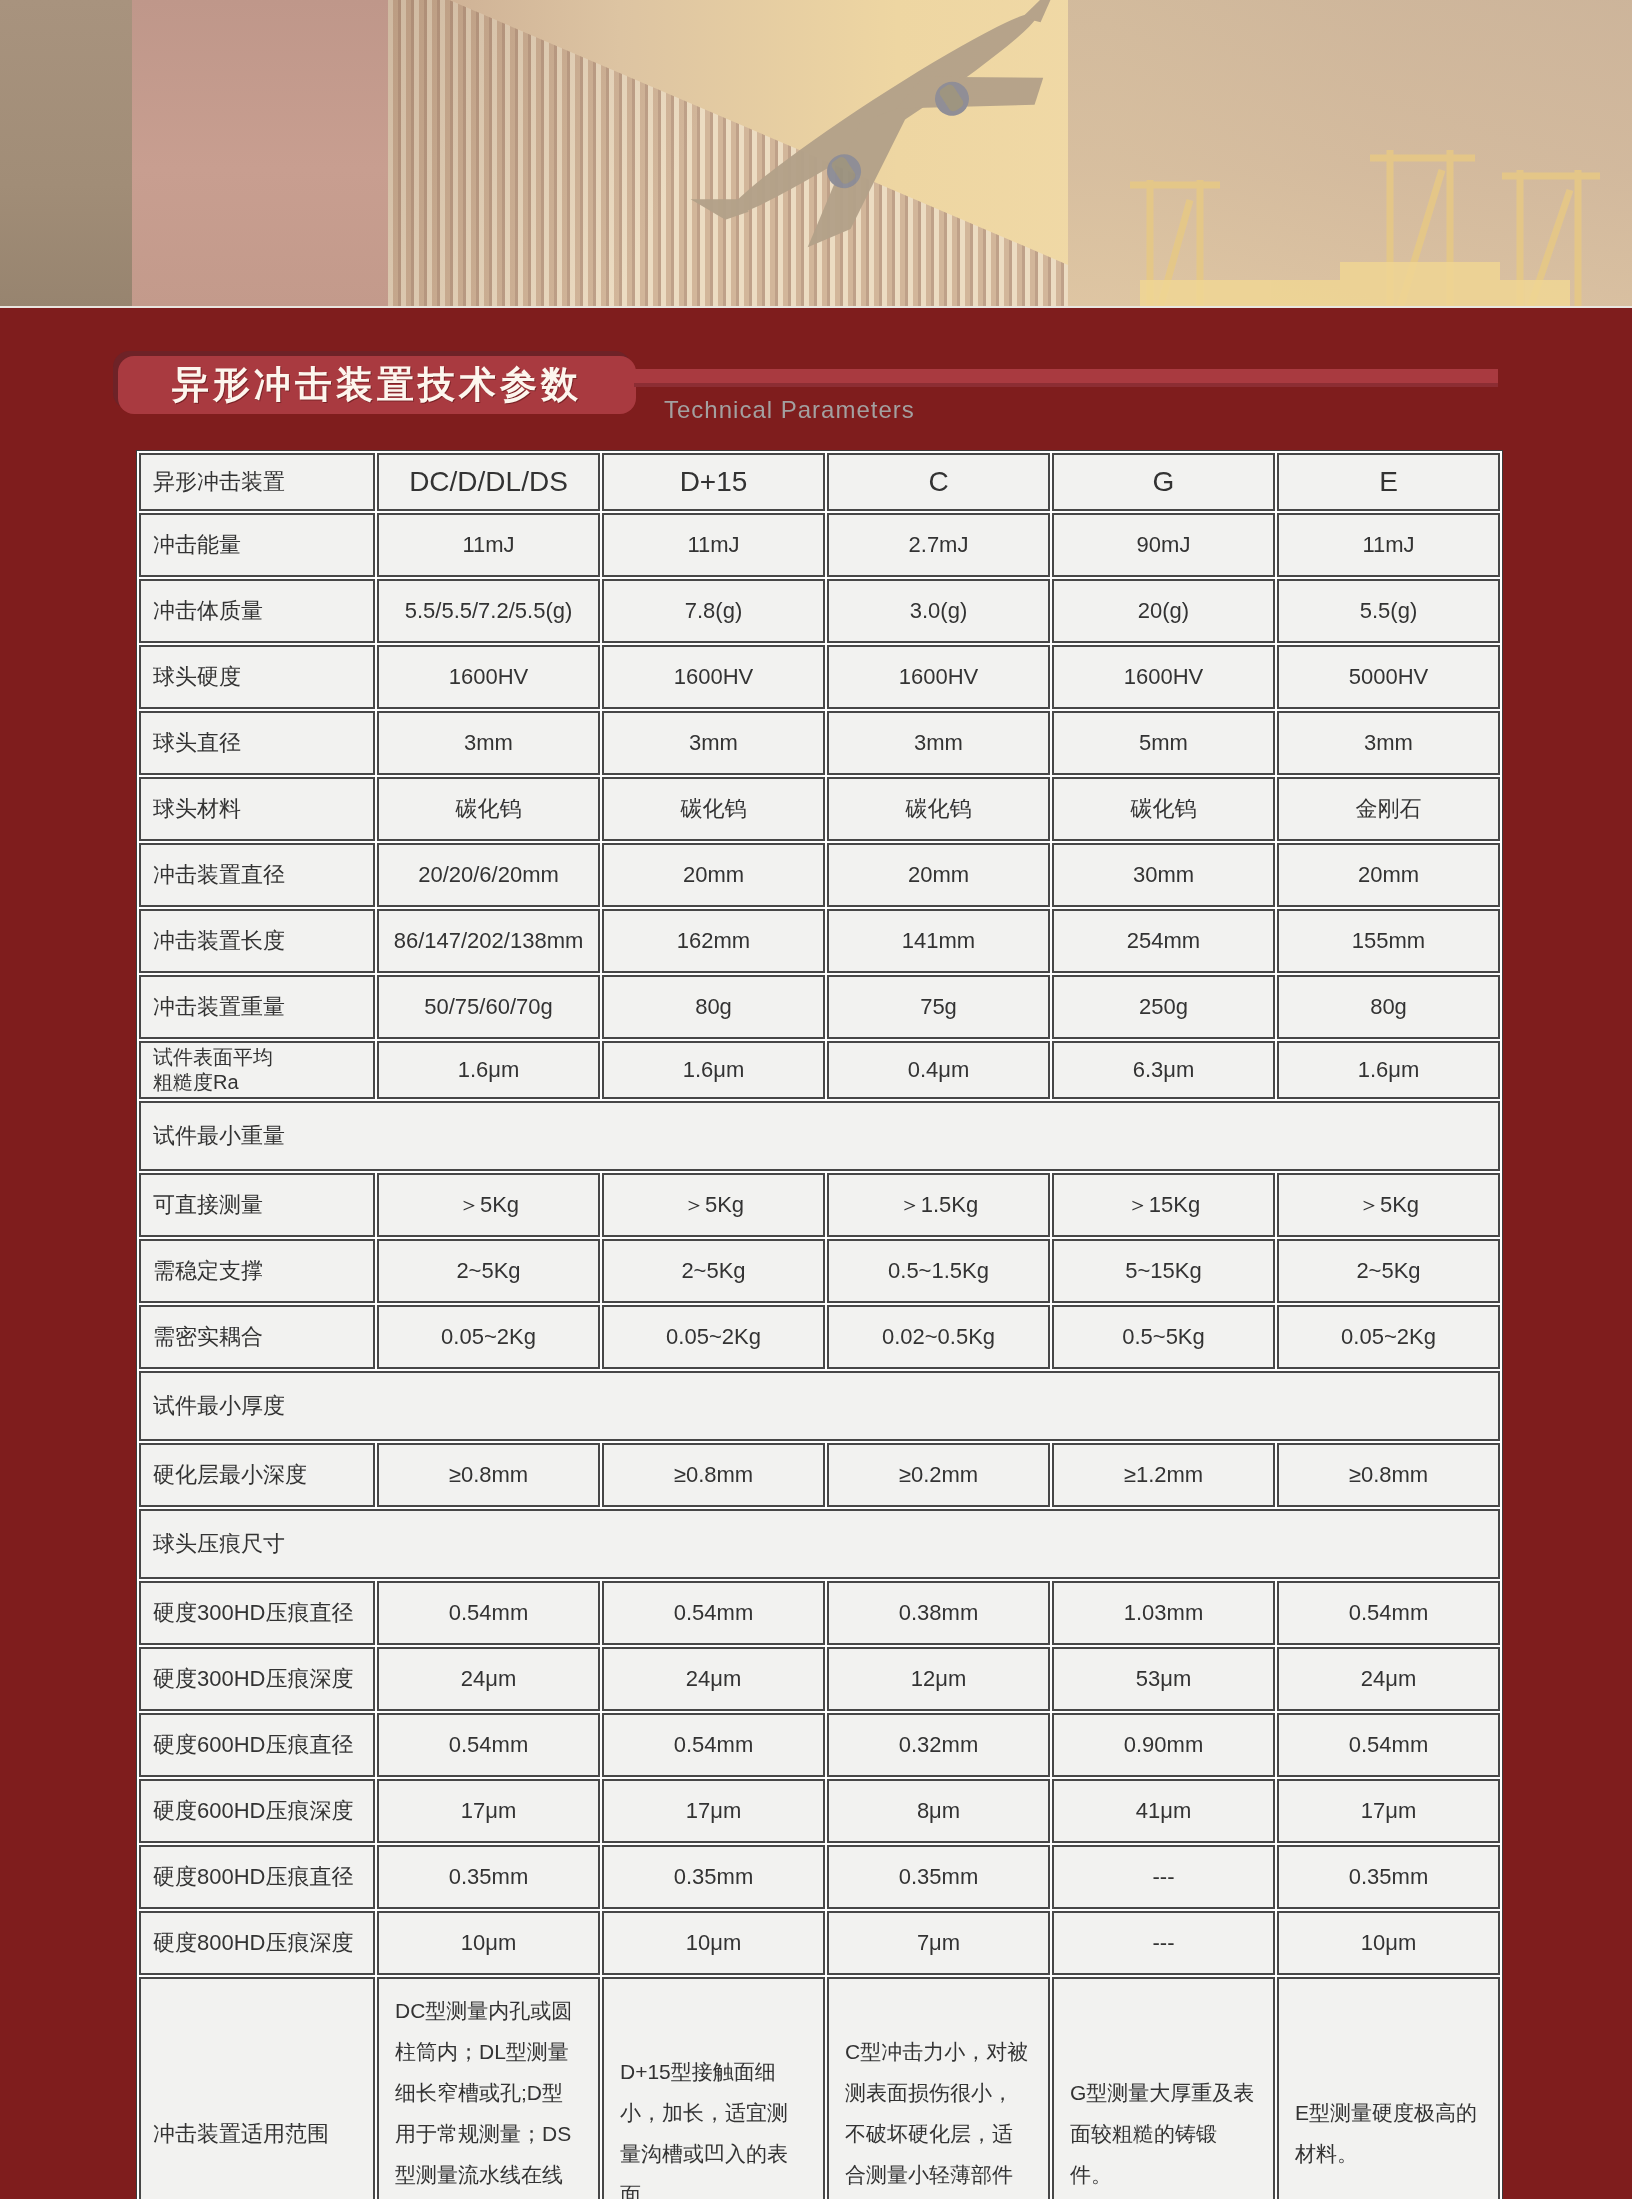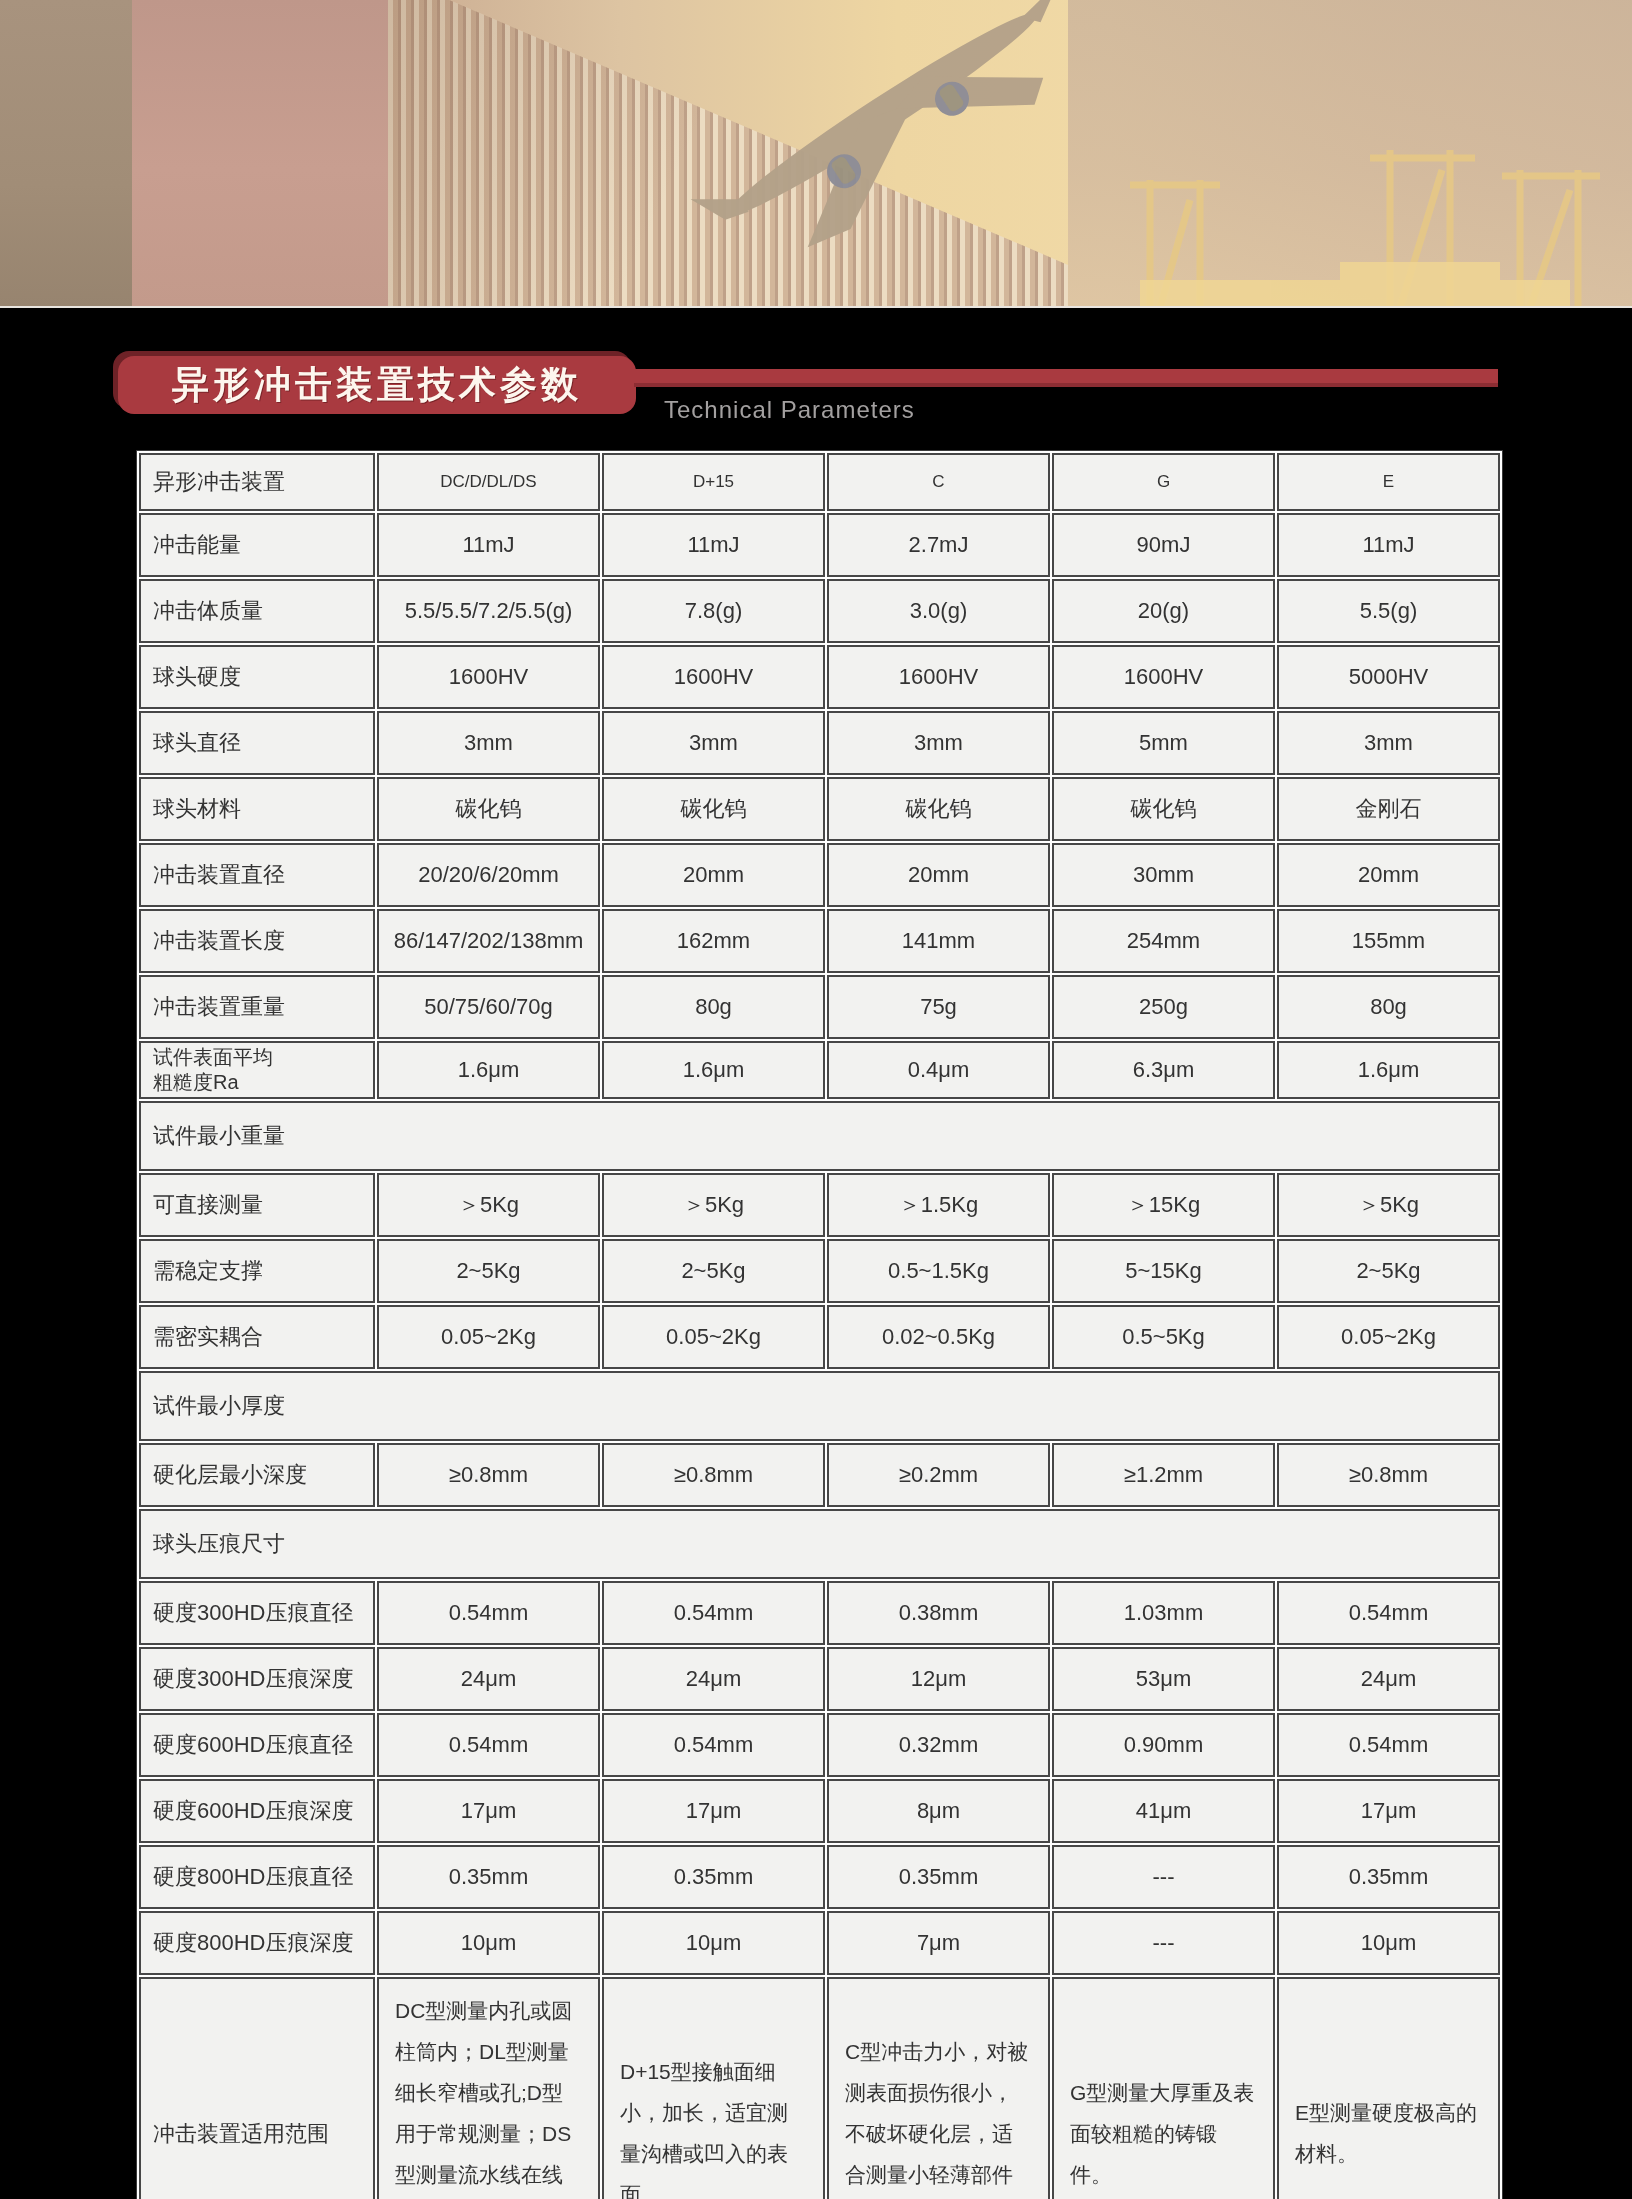--- a/index.html
+++ b/index.html
@@ -1,16 +1,16 @@
 <!DOCTYPE html>
 <html><head>
 <meta charset="utf-8">
 <style>
   html,body{margin:0;padding:0;background:#ffffff;}
-  .page{position:relative;width:1632px;height:2199px;background:#000000;overflow:hidden;
+  .page{position:relative;width:1632px;height:2199px;background:#7f1d1d;overflow:hidden;
         font-family:"Liberation Sans","DejaVu Sans",sans-serif;color:#333;}
 
   
   .photo{position:absolute;left:0;top:0;width:1632px;height:308px;overflow:hidden;
          background:linear-gradient(90deg,#a6917c 0%,#b89c86 9%,#c5a68e 20%,#ddc4a2 38%,
                     #eed6a2 55%,#f0d9a6 68%,#d9bf9d 84%,#cbb298 100%);}
   .photo .leftblock{position:absolute;left:0;top:0;width:132px;height:308px;
          background:linear-gradient(180deg,#a8937e 0%,#a18d77 60%,#97846f 100%);}
   .photo .pinkband{position:absolute;left:132px;top:0;width:260px;height:308px;
          background:linear-gradient(180deg,#bf978a 0%,#c89e90 55%,#c39a8b 100%);}
@@ -37,21 +37,21 @@
   .techlbl{position:absolute;left:664px;top:396px;font-size:24px;color:#a3a0a0;letter-spacing:1px;text-align:center;}
 
   
   .tblwrap{position:absolute;left:136px;top:450px;}
   table.params{border-collapse:separate;border-spacing:2px;background:#ffffff;
           border:1px solid #3b3b3b;width:1355px;table-layout:fixed;}
   table.params th,table.params td{border:2px solid #474747;background:#f2f2f0;
           font-weight:normal;font-size:22px;color:#333;}
   th.rowlabel{text-align:left;padding:2px 6px 2px 12px;width:236px;}
   td.val{text-align:center;padding:2px 4px;font-size:23px;}
-  tr.hdr th{height:50px;font-size:17px;}
+  tr.hdr th{height:50px;font-size:28px;}
   tr.hdr th.rowlabel{font-size:22px;}
   tr.normal{height:64px;}
   tr.ra{height:58px;}
   tr.ra th.rowlabel{font-size:20px;line-height:1.25;}
   tr.section{height:70px;}
   tr.section td{text-align:left;padding-left:12px;font-size:22px;}
   tr.desc{height:290px;}
   tr.desc td.val{font-size:21px;text-align:left;vertical-align:middle;
           padding:12px 16px;line-height:1.95;}
 </style>

